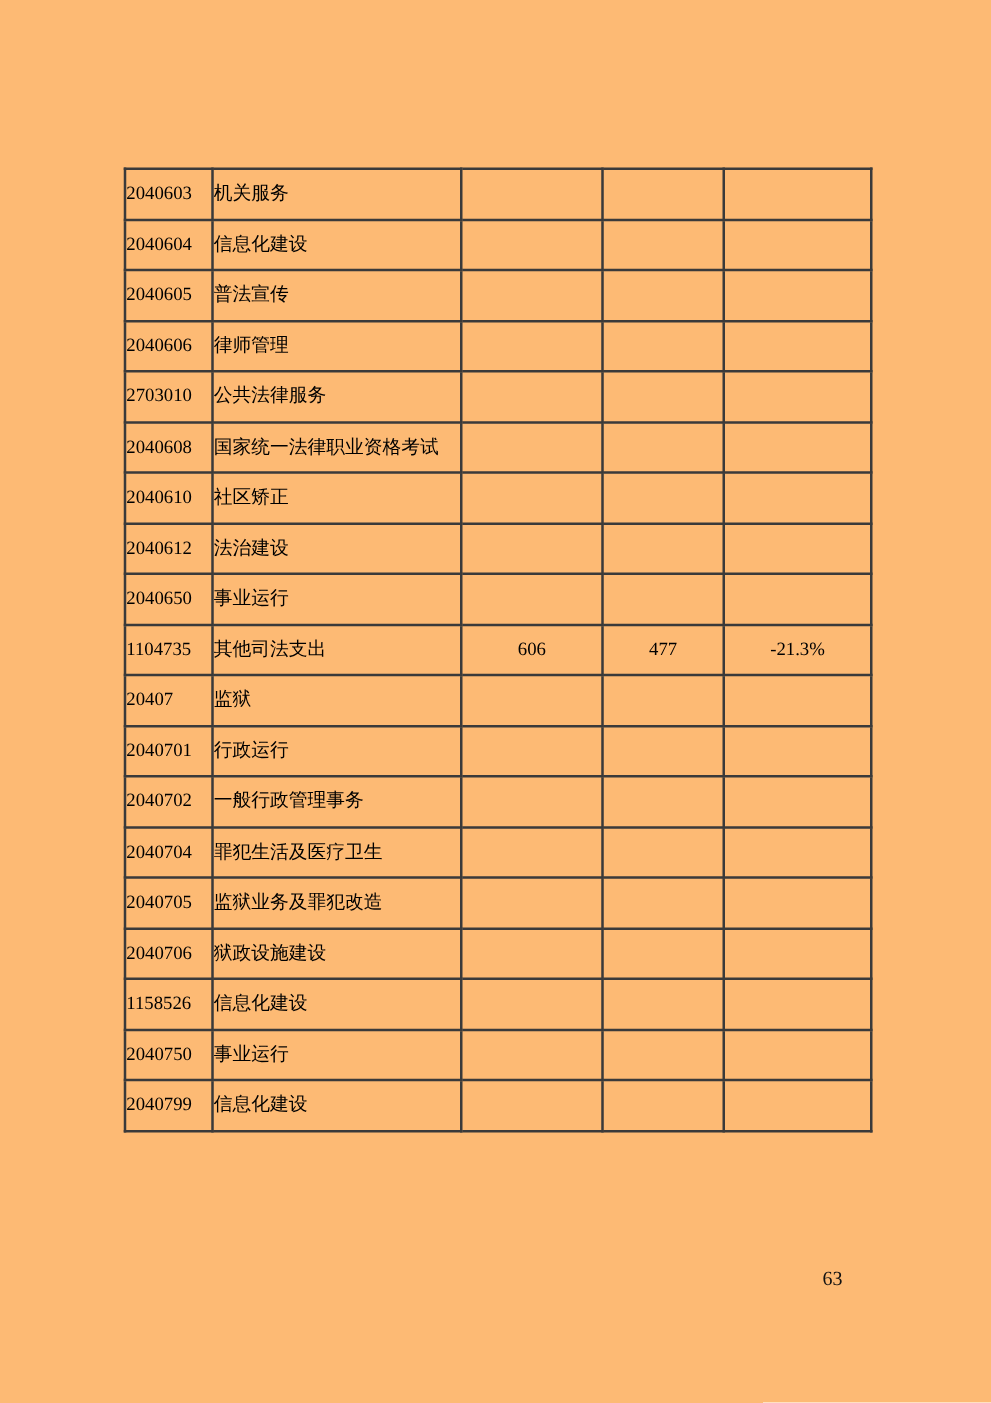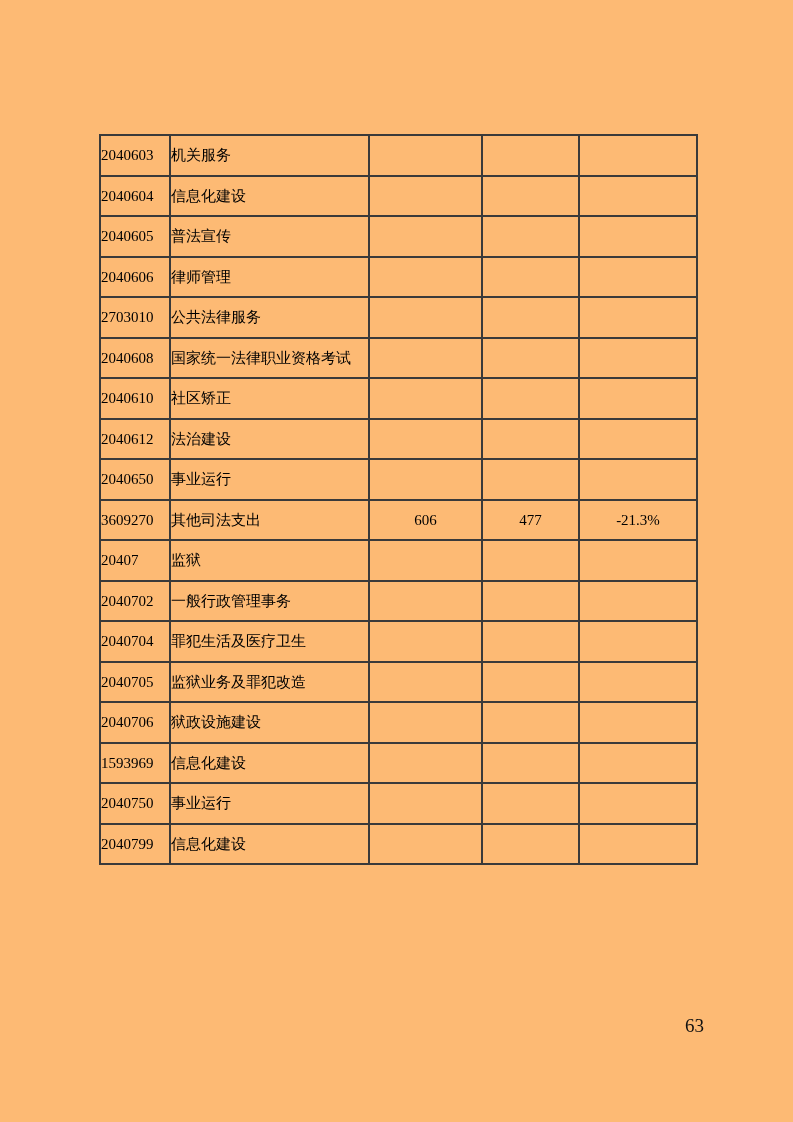--- a/index.html
+++ b/index.html
@@ -45,22 +45,22 @@
     padding-left: 6px;
   }
   td.col-val {
     text-align: center;
   }
   .page-number {
     position: absolute;
     left: 658px;
     top: 1015px;
     width: 46px;
-    text-align: right;
-    font-size: 19px;
+    text-align: left;
+    font-size: 16px;
     color: #111111;
   }
 </style>
 </head>
 <body>
 
 <div class="page">
 
   <table class="budget-table">
     <colgroup>
@@ -128,34 +128,41 @@
           <td class="col-val"></td>
         </tr>
         <tr>
           <td class="col-code">2040650</td>
           <td class="col-name">事业运行</td>
           <td class="col-val"></td>
           <td class="col-val"></td>
           <td class="col-val"></td>
         </tr>
         <tr>
-          <td class="col-code">3609270</td>
+          <td class="col-code">1104735</td>
           <td class="col-name">其他司法支出</td>
           <td class="col-val">606</td>
           <td class="col-val">477</td>
           <td class="col-val">-21.3%</td>
         </tr>
         <tr>
           <td class="col-code">20407</td>
           <td class="col-name">监狱</td>
           <td class="col-val"></td>
           <td class="col-val"></td>
           <td class="col-val"></td>
         </tr>
         <tr>
+          <td class="col-code">2040701</td>
+          <td class="col-name">行政运行</td>
+          <td class="col-val"></td>
+          <td class="col-val"></td>
+          <td class="col-val"></td>
+        </tr>
+        <tr>
           <td class="col-code">2040702</td>
           <td class="col-name">一般行政管理事务</td>
           <td class="col-val"></td>
           <td class="col-val"></td>
           <td class="col-val"></td>
         </tr>
         <tr>
           <td class="col-code">2040704</td>
           <td class="col-name">罪犯生活及医疗卫生</td>
           <td class="col-val"></td>
@@ -170,21 +177,21 @@
           <td class="col-val"></td>
         </tr>
         <tr>
           <td class="col-code">2040706</td>
           <td class="col-name">狱政设施建设</td>
           <td class="col-val"></td>
           <td class="col-val"></td>
           <td class="col-val"></td>
         </tr>
         <tr>
-          <td class="col-code">1593969</td>
+          <td class="col-code">1158526</td>
           <td class="col-name">信息化建设</td>
           <td class="col-val"></td>
           <td class="col-val"></td>
           <td class="col-val"></td>
         </tr>
         <tr>
           <td class="col-code">2040750</td>
           <td class="col-name">事业运行</td>
           <td class="col-val"></td>
           <td class="col-val"></td>

